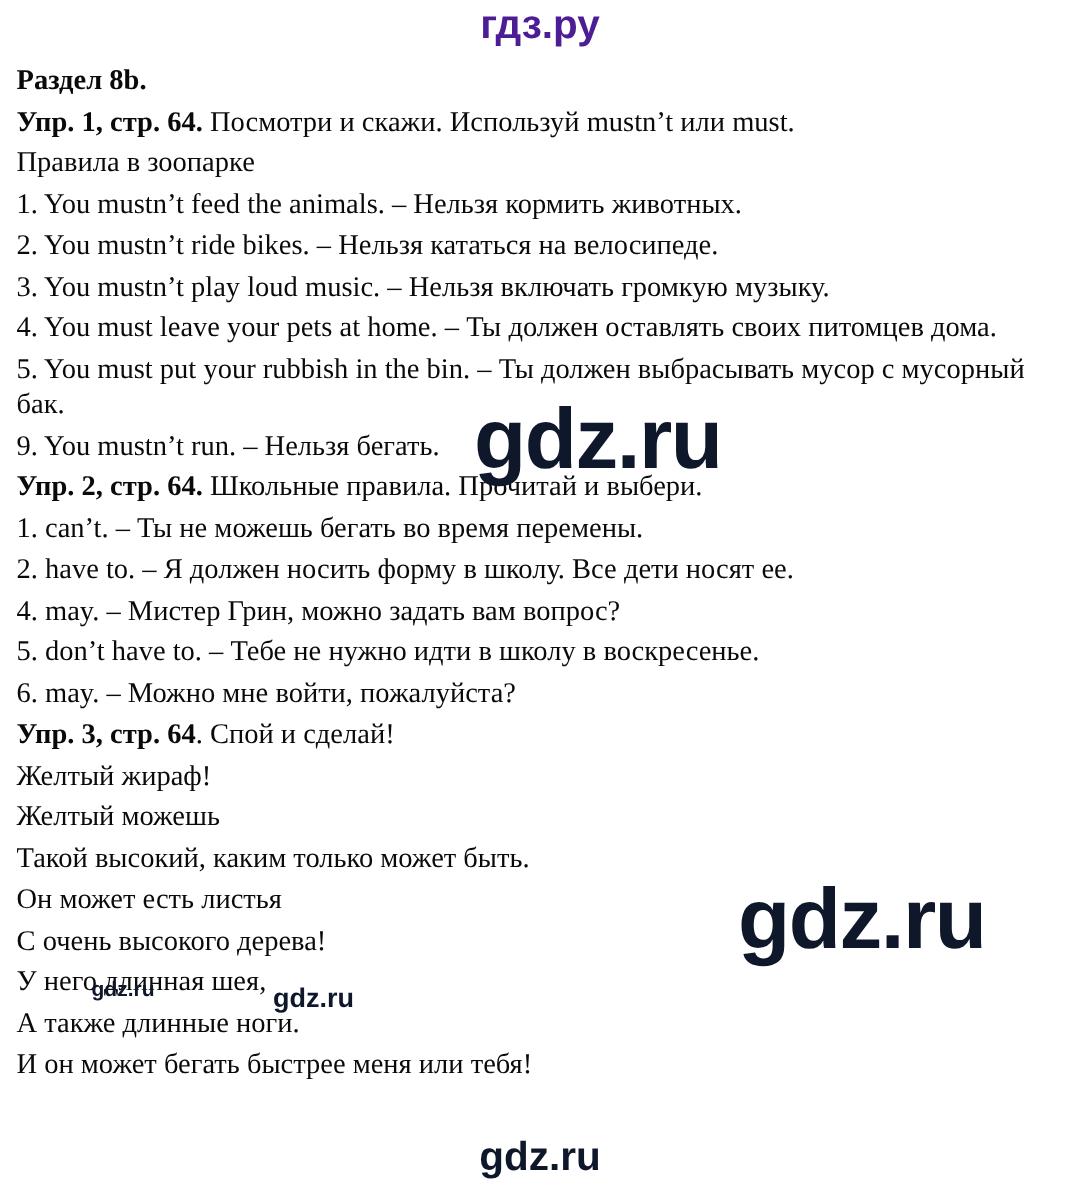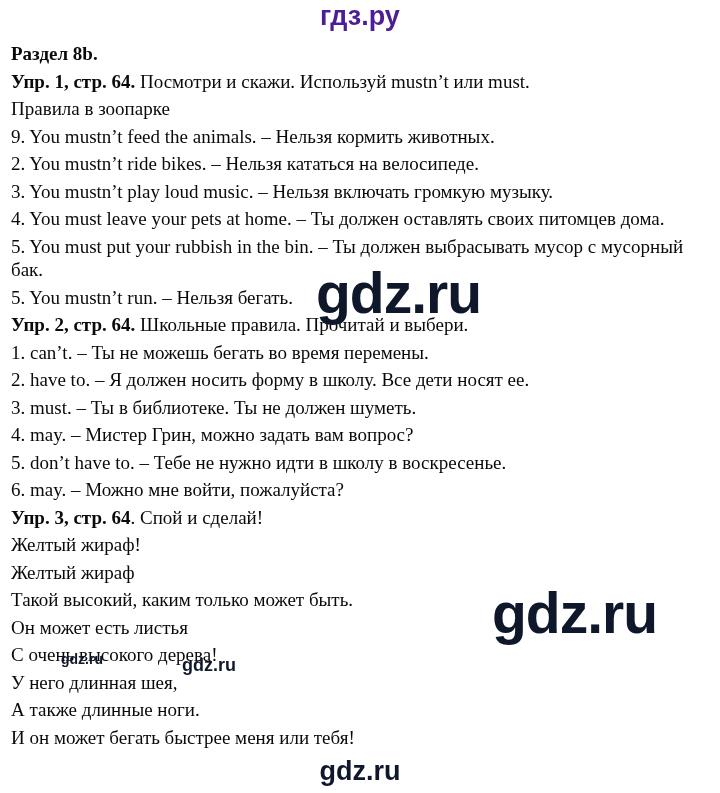--- a/index.html
+++ b/index.html
@@ -58,40 +58,39 @@
   <div class="site-header">гдз.ру</div>
 
   <div class="content">
 
     <p class="bold">Раздел 8b.</p>
 
     <p><span class="bold">Упр. 1, стр. 64.</span><span> Посмотри и скажи. Используй mustn’t или must.</span></p>
 
     <p>Правила в зоопарке</p>
 
-    <p>9. You mustn’t feed the animals. – Нельзя кормить животных.</p>
+    <p>1. You mustn’t feed the animals. – Нельзя кормить животных.</p>
     <p class="gap-sm">2. You mustn’t ride bikes. – Нельзя кататься на велосипеде.</p>
     <p>3. You mustn’t play loud music. – Нельзя включать громкую музыку.</p>
     <p>4. You must leave your pets at home. – Ты должен оставлять своих питомцев дома.</p>
     <p>5. You must put your rubbish in the bin. – Ты должен выбрасывать мусор с мусорный бак.</p>
-    <p>5. You mustn’t run. – Нельзя бегать.</p>
+    <p>9. You mustn’t run. – Нельзя бегать.</p>
 
     <p class="gap-ex2"><span class="bold">Упр. 2, стр. 64.</span><span> Школьные правила. Прочитай и выбери.</span></p>
 
     <p>1. can’t. – Ты не можешь бегать во время перемены.</p>
     <p>2. have to. – Я должен носить форму в школу. Все дети носят ее.</p>
-    <p>3. must. – Ты в библиотеке. Ты не должен шуметь.</p>
     <p>4. may. – Мистер Грин, можно задать вам вопрос?</p>
     <p>5. don’t have to. – Тебе не нужно идти в школу в воскресенье.</p>
     <p>6. may. – Можно мне войти, пожалуйста?</p>
 
     <p class="gap-ex3"><span class="bold">Упр. 3, стр. 64</span><span>. Спой и сделай!</span></p>
 
     <p>Желтый жираф!</p>
-    <p>Желтый жираф</p>
+    <p>Желтый можешь</p>
     <p>Такой высокий, каким только может быть.</p>
     <p>Он может есть листья</p>
     <p>С очень высокого дерева!</p>
     <p>У него длинная шея,</p>
     <p>А также длинные ноги.</p>
     <p>И он может бегать быстрее меня или тебя!</p>
 
   </div>
 
   <div class="wm wm-big wm-1">gdz.ru</div>

